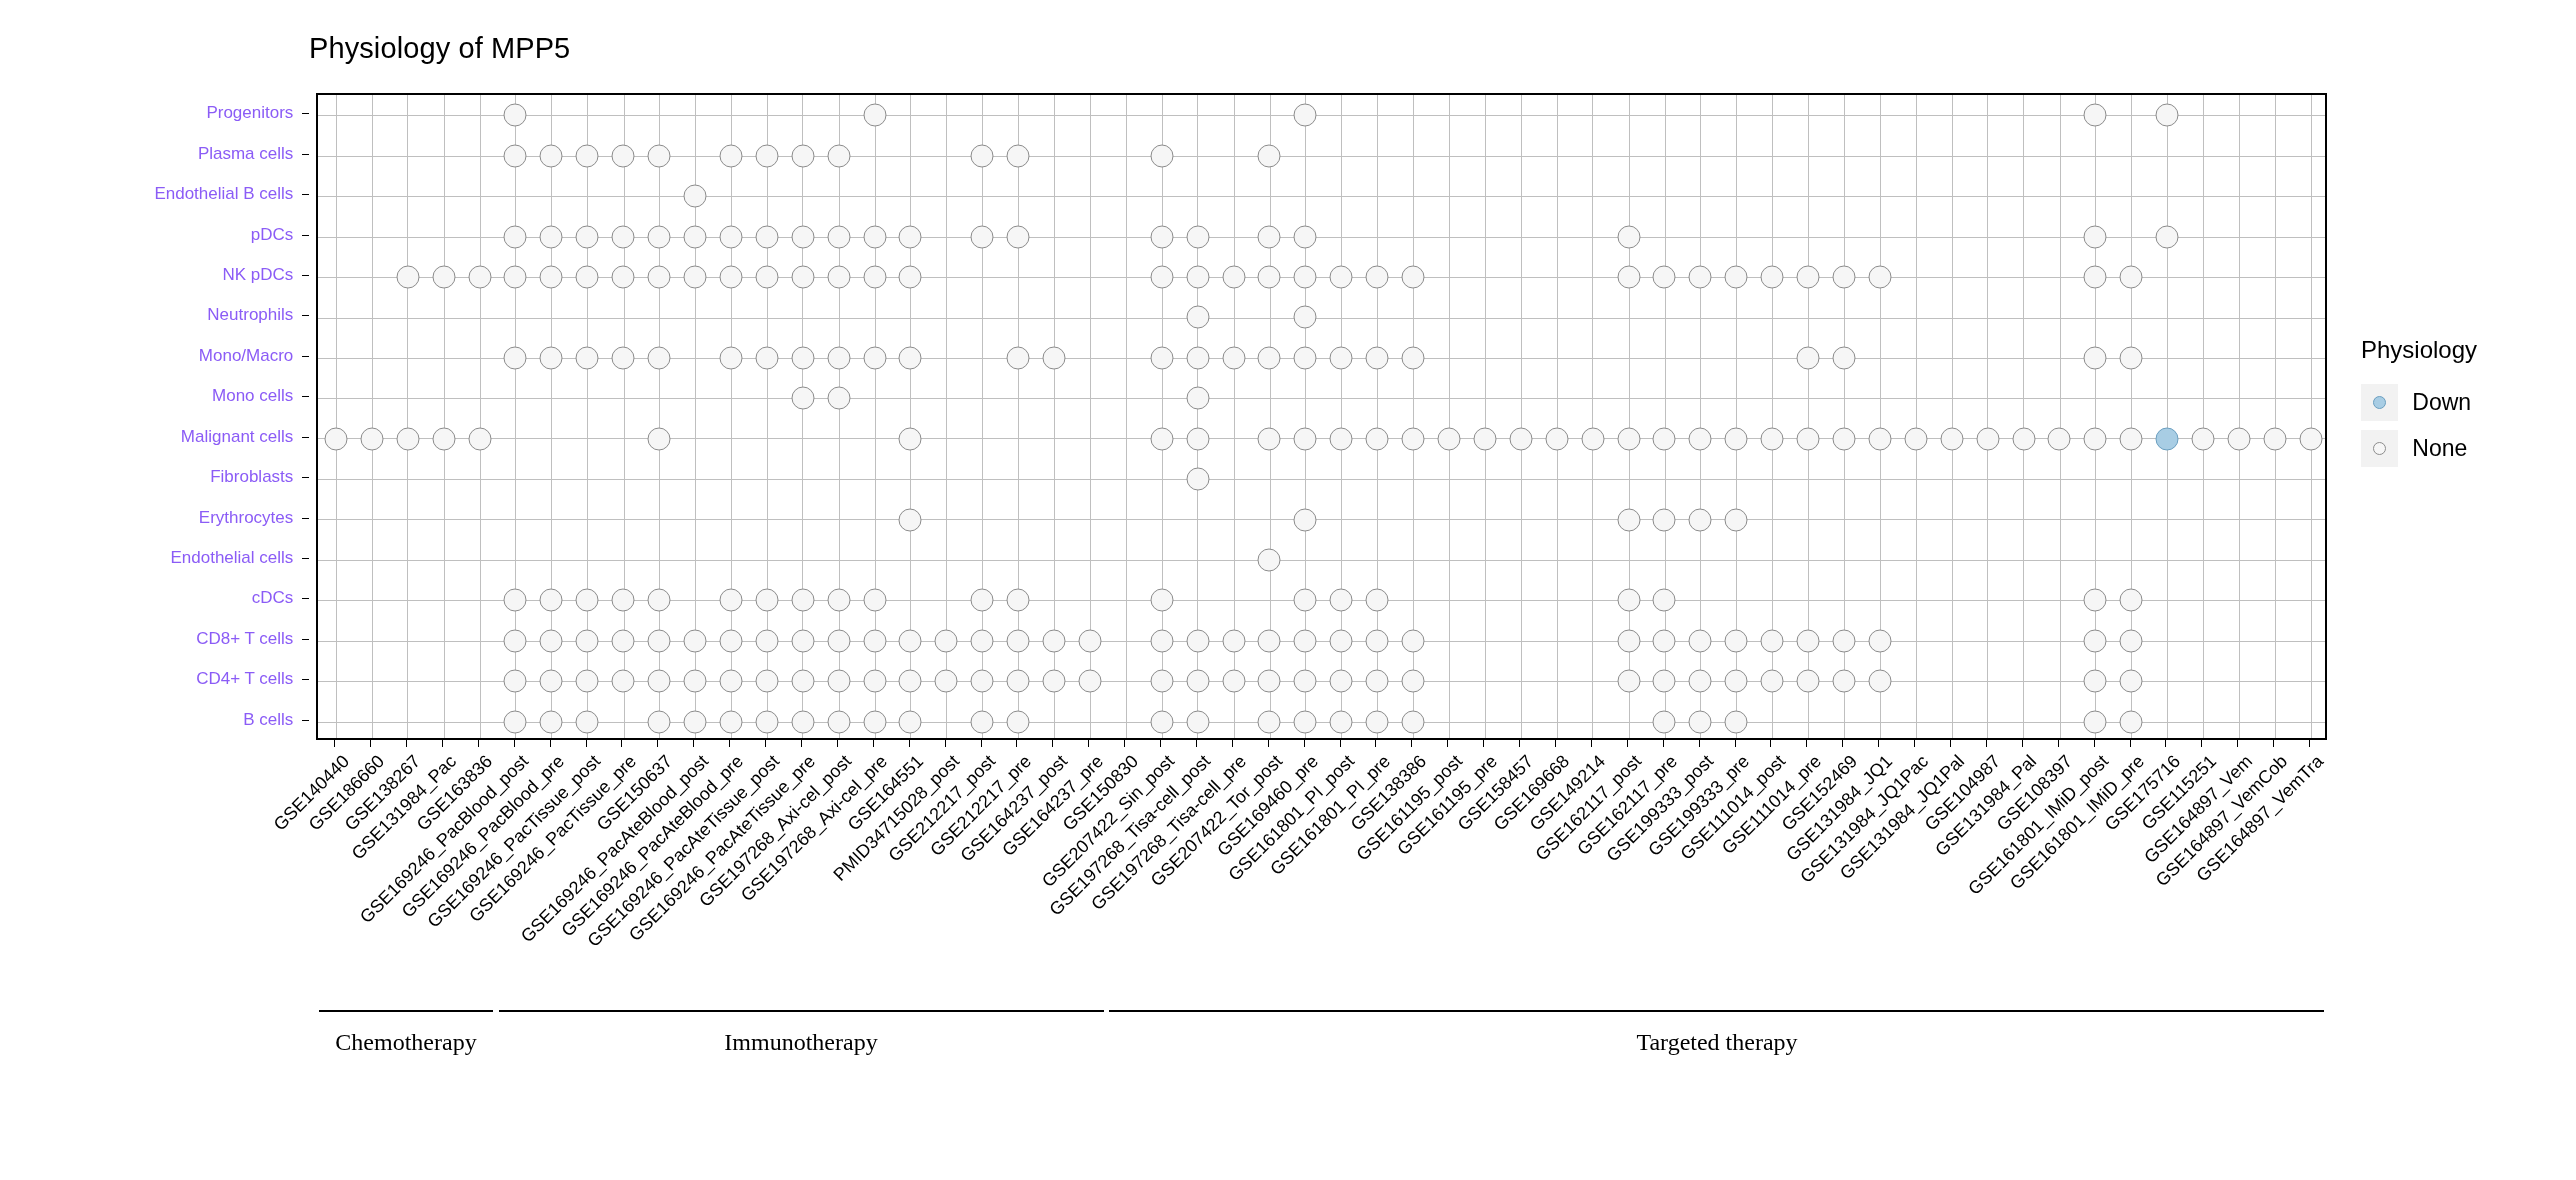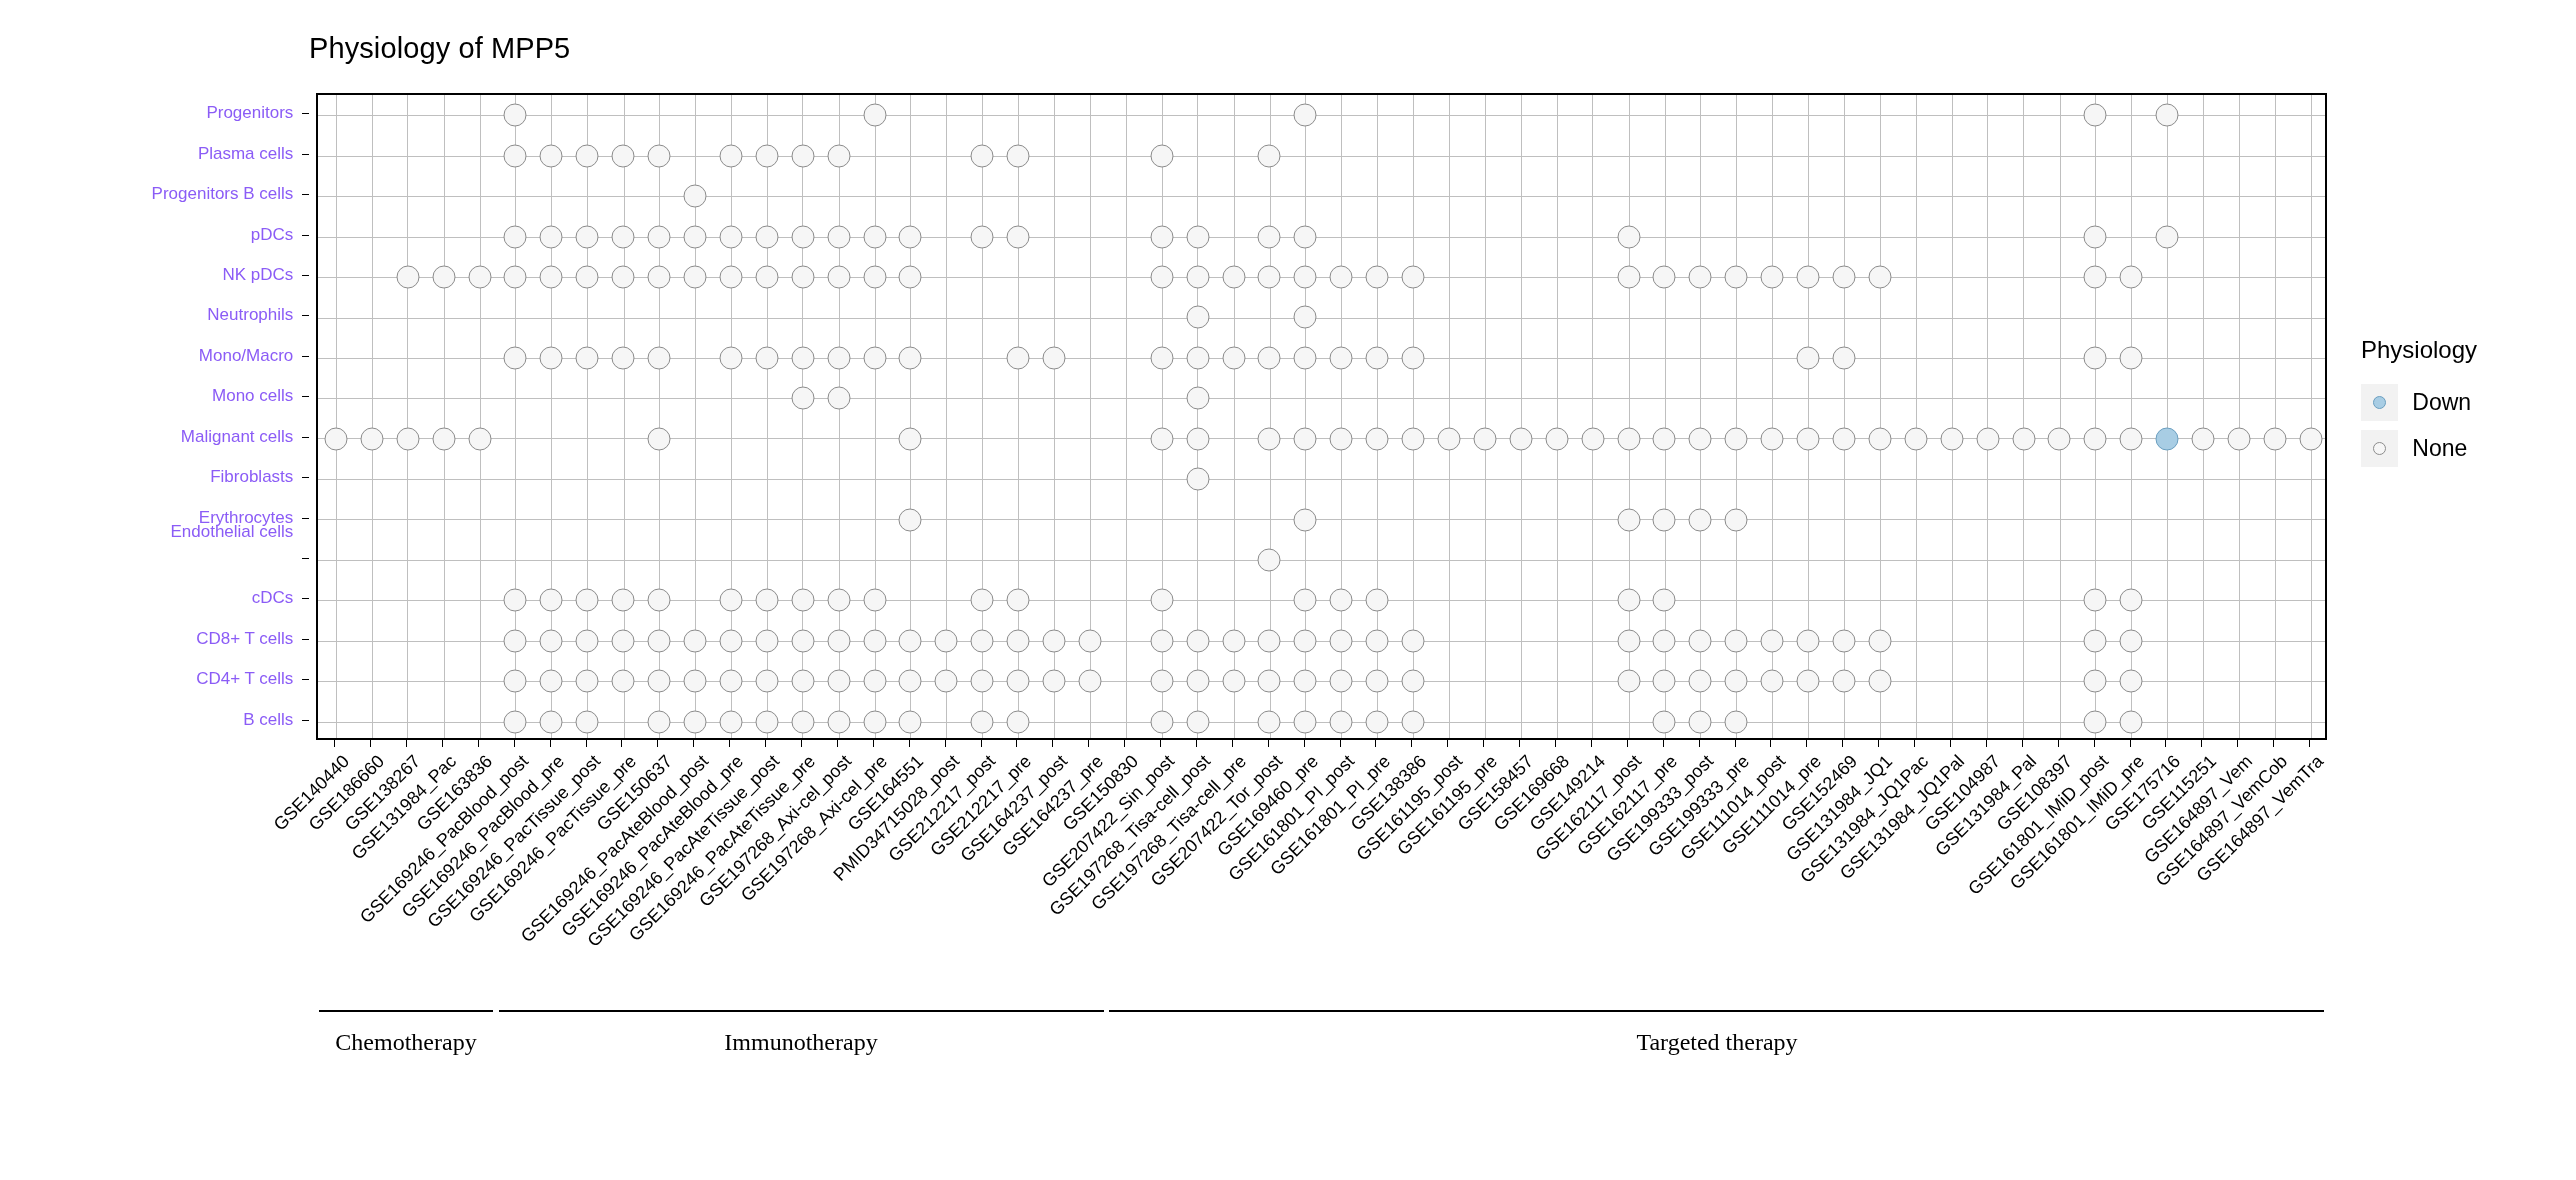--- a/index.html
+++ b/index.html
@@ -525,39 +525,39 @@
         <div class="dot none" style="width: 23px; height: 23px; left: 1777px; top: 627px;"></div>
         <div class="dot none" style="width: 23px; height: 23px; left: 1813px; top: 627px;"></div>
       </div>
   </div>
 
   <div id="y-axis-labels" style="left: 23px; top: 93px; height: 647px;">
       <div class="y-tick-label" style="top: 20px; right: 15.7px;">Progenitors</div>
       <div class="y-tick-mark" style="top: 20px; right: 0px;"></div>
       <div class="y-tick-label" style="top: 61px; right: 15.7px;">Plasma cells</div>
       <div class="y-tick-mark" style="top: 61px; right: 0px;"></div>
-      <div class="y-tick-label" style="top: 101px; right: 15.7px;">Progenitors B cells</div>
+      <div class="y-tick-label" style="top: 101px; right: 15.7px;">Endothelial B cells</div>
       <div class="y-tick-mark" style="top: 101px; right: 0px;"></div>
       <div class="y-tick-label" style="top: 142px; right: 15.7px;">pDCs</div>
       <div class="y-tick-mark" style="top: 142px; right: 0px;"></div>
       <div class="y-tick-label" style="top: 182px; right: 15.7px;">NK pDCs</div>
       <div class="y-tick-mark" style="top: 182px; right: 0px;"></div>
       <div class="y-tick-label" style="top: 222px; right: 15.7px;">Neutrophils</div>
       <div class="y-tick-mark" style="top: 222px; right: 0px;"></div>
       <div class="y-tick-label" style="top: 263px; right: 15.7px;">Mono/Macro</div>
       <div class="y-tick-mark" style="top: 263px; right: 0px;"></div>
       <div class="y-tick-label" style="top: 303px; right: 15.7px;">Mono cells</div>
       <div class="y-tick-mark" style="top: 303px; right: 0px;"></div>
       <div class="y-tick-label" style="top: 344px; right: 15.7px;">Malignant cells</div>
       <div class="y-tick-mark" style="top: 344px; right: 0px;"></div>
       <div class="y-tick-label" style="top: 384px; right: 15.7px;">Fibroblasts</div>
       <div class="y-tick-mark" style="top: 384px; right: 0px;"></div>
       <div class="y-tick-label" style="top: 425px; right: 15.7px;">Erythrocytes</div>
       <div class="y-tick-mark" style="top: 425px; right: 0px;"></div>
-      <div class="y-tick-label" style="top: 439px; right: 15.7px;">Endothelial cells</div>
+      <div class="y-tick-label" style="top: 465px; right: 15.7px;">Endothelial cells</div>
       <div class="y-tick-mark" style="top: 465px; right: 0px;"></div>
       <div class="y-tick-label" style="top: 505px; right: 15.7px;">cDCs</div>
       <div class="y-tick-mark" style="top: 505px; right: 0px;"></div>
       <div class="y-tick-label" style="top: 546px; right: 15.7px;">CD8+ T cells</div>
       <div class="y-tick-mark" style="top: 546px; right: 0px;"></div>
       <div class="y-tick-label" style="top: 586px; right: 15.7px;">CD4+ T cells</div>
       <div class="y-tick-mark" style="top: 586px; right: 0px;"></div>
       <div class="y-tick-label" style="top: 627px; right: 15.7px;">B cells</div>
       <div class="y-tick-mark" style="top: 627px; right: 0px;"></div>
     </div>

